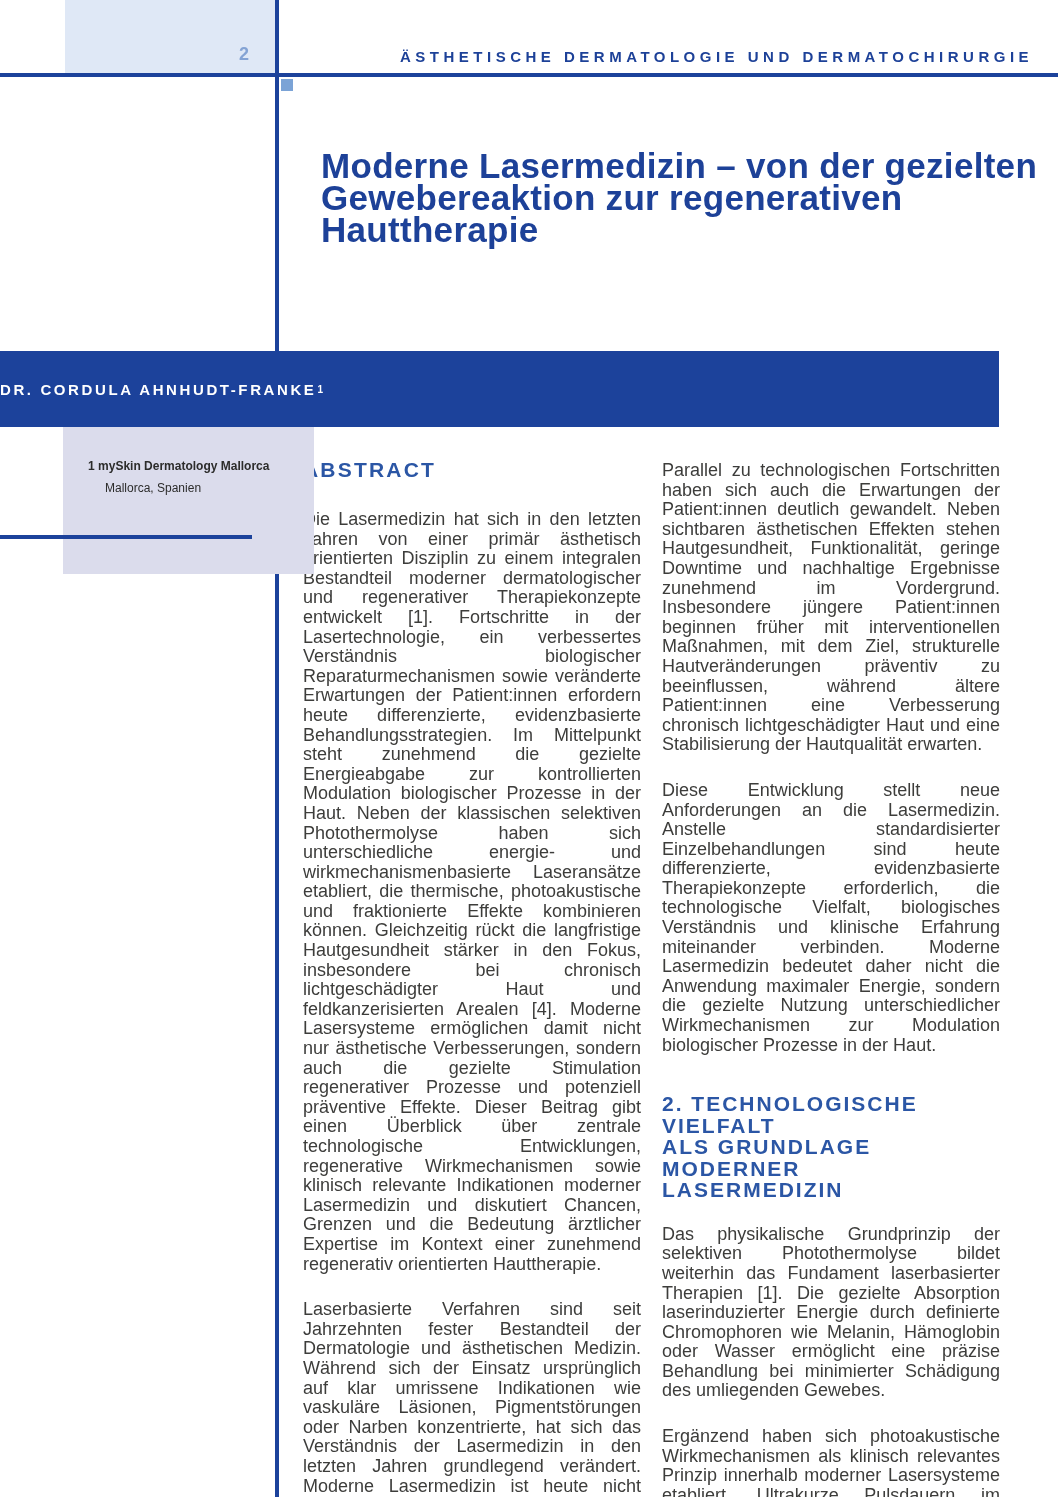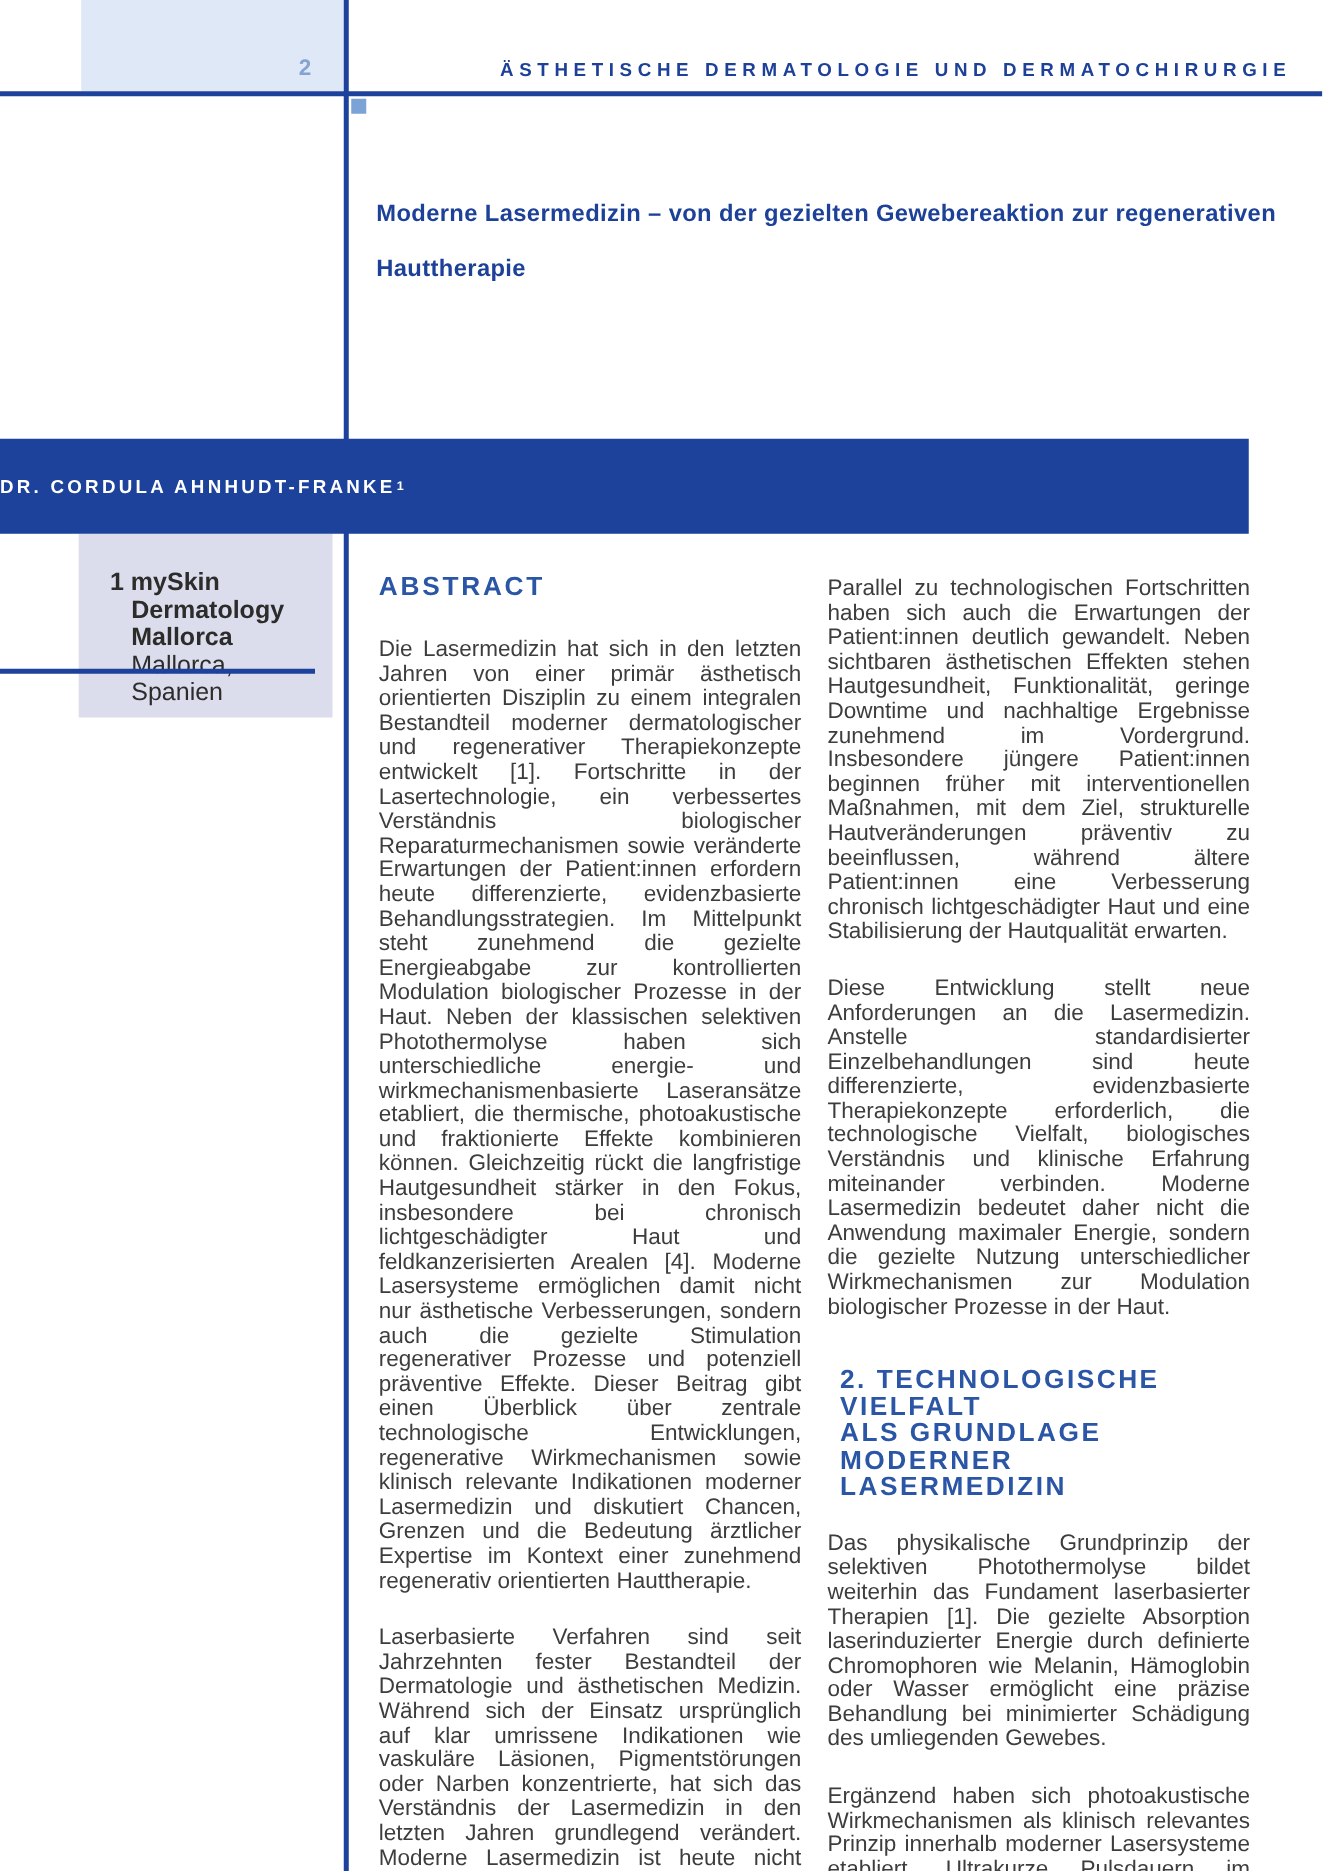--- a/index.html
+++ b/index.html
@@ -34,54 +34,54 @@
   .accent-square {
     position: absolute; left: 281px; top: 79px; width: 12px; height: 12px;
     background: var(--accent-square-blue); z-index: 2;
   }
   .journal-title {
     position: absolute; left: 400px; top: 48px; width: 612px;
     text-align: center; font-weight: bold; font-size: 15px;
     letter-spacing: 4.5px; color: var(--title-blue); white-space: nowrap;
   }
   .article-title {
-    position: absolute; left: 301px; top: 150px; width: 720px; margin: 0;
-    font-size: 19px; line-height: 44px; font-weight: bold;
+    position: absolute; left: 321px; top: 150px; width: 720px; margin: 0;
+    font-size: 35px; line-height: 32px; font-weight: bold;
     color: var(--title-blue); letter-spacing: 0.3px; hyphens: none;
   }
   .author-band {
     position: absolute; left: 0; top: 351px; width: 999px; height: 76px;
     background: var(--band-blue); z-index: 3;
     display: flex; align-items: center;
     box-sizing: border-box; 
     color: #ffffff; font-weight: bold; font-size: 15px; letter-spacing: 2.6px;
   }
   .author-band sup { font-size: 10px; letter-spacing: 0; margin-left: 1px; }
   .affiliation-box {
-    position: absolute; left: 63px; top: 427px; width: 203px; height: 147px;
+    position: absolute; left: 63px; top: 427px; width: 251px; height: 147px;
     background: var(--lavender-box);
     box-sizing: border-box; padding: 28px 8px 0 25px;
-    font-size: 20px; line-height: 22px; color: #2c2c2b; z-index: 2; hyphens: none;
+    font-size: 12px; line-height: 22px; color: #2c2c2b; z-index: 2; hyphens: none;
   }
   .aff-org { font-weight: bold; padding-left: 17px; text-indent: -17px; margin: 0; }
   .aff-location { padding-left: 17px; margin: 0; }
   .sidebar-rule {
     position: absolute; left: 0; top: 535px; width: 252px; height: 4px;
     background: var(--rule-blue); z-index: 4;
   }
   
   .col { position: absolute; width: 338px; }
   .col-left  { left: 303px; top: 458px; }
   .col-right { left: 662px; top: 461px; }
   .sec-heading {
     margin: 0 0 28px 0;
     color: var(--heading-blue); font-size: 21px; font-weight: bold;
     letter-spacing: 2.2px; line-height: 24px; hyphens: none;
   }
-  .sec-heading.tight { line-height: 21.5px; letter-spacing: 2px; margin-left: 10px; }
+  .sec-heading.tight { line-height: 21.5px; letter-spacing: 2px; }
   .sec-heading.after-para { margin-top: 44px; margin-bottom: 22px; }
   .sec-heading.after-para-right { margin-top: 38px; margin-bottom: 24px; }
   .body-para {
     margin: 0 0 26px 0;
     font-size: 18px; line-height: 19.6px; text-align: justify;
     color: var(--body-text); 
   }
 </style>
 </head>
 <body>

